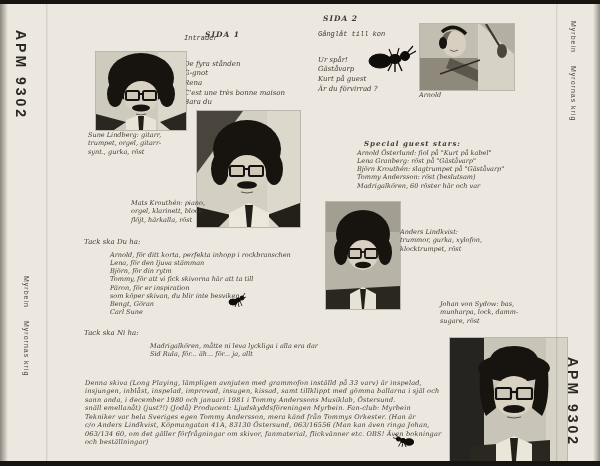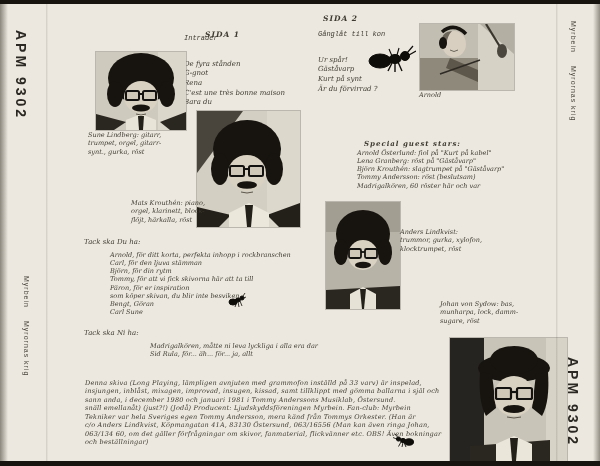--- a/index.html
+++ b/index.html
@@ -56,21 +56,21 @@
     <div>Rena</div>
     <div>C'est une très bonne maison</div>
     <div>Bara du</div>
   </div>
 
   <div class="hand hdr" style="left:323px;top:14px;">SIDA 2</div>
   <div class="hand tracks" style="left:318px;top:30px;">
     <div>Gånglåt till kon</div>
     <div>Ur spår!</div>
     <div>Gäståvarp</div>
-    <div>Kurt på synt</div>
+    <div>Kurt på guest</div>
     <div>Är du förvirrad ?</div>
   </div>
 
   <div class="ant" style="left:368px;top:44px;">
     <svg width="48" height="30" viewBox="0 0 48 30">
       <g fill="#0f0d09" stroke="#0f0d09">
         <ellipse cx="12" cy="17" rx="11" ry="7"></ellipse>
         <ellipse cx="27" cy="15" rx="6" ry="4.5"></ellipse>
         <circle cx="37" cy="12" r="4.5"></circle>
         <path d="M39,9 L45,2" stroke-width="1.2" fill="none"></path>
@@ -179,21 +179,21 @@
   </div>
   <div class="hand cap" style="left:400px;top:228px;">
     <div>Anders Lindkvist:</div>
     <div>trummor, gurka, xylofon,</div>
     <div>klocktrumpet, röst</div>
   </div>
 
   <div class="hand" style="left:84px;top:238px;font-size:7px;">Tack ska Du ha:</div>
   <div class="hand list" style="left:110px;top:251px;">
     <div>Arnold, för ditt korta, perfekta inhopp i rockbranschen</div>
-    <div>Carl, för den ljuva stämman</div>
+    <div>Lena, för den ljuva stämman</div>
     <div>Björn, för din rytm</div>
     <div>Tommy, för att vi fick skivorna här att ta till</div>
     <div>Päron, för er inspiration</div>
     <div>som köper skivan, du blir inte besviken...</div>
     <div>Bengt, Göran</div>
     <div>Carl Sune</div>
   </div>
 
   <div class="ant" style="left:228px;top:292px;">
     <svg width="18" height="16" viewBox="0 0 18 16">
@@ -234,21 +234,21 @@
       <rect x="46" y="50" width="15" height="11" rx="1.5" fill="#cfc8b8" stroke="#141210" stroke-width="2.2"></rect>
       <rect x="67" y="50" width="15" height="11" rx="1.5" fill="#cfc8b8" stroke="#141210" stroke-width="2.2"></rect>
       <line x1="61" y1="54" x2="67" y2="54" stroke="#141210" stroke-width="2.2"></line>
       <ellipse cx="64" cy="71" rx="11" ry="4" fill="#17140f"></ellipse>
       <path d="M57,79 Q64,81 71,79" stroke="#5d564a" stroke-width="1" fill="none"></path>
     </svg>
   </div>
 
   <div class="hand credits" style="left:85px;top:379px;">
     <div>Denna skiva (Long Playing, lämpligen avnjuten med grammofon inställd på 33 varv) är inspelad,</div>
-    <div>insjungen, inblåst, mixagen, improvad, insugen, kissad, samt tillklippt med gömma ballarna i själ och</div>
+    <div>insjungen, inblåst, inspelad, improvad, insugen, kissad, samt tillklippt med gömma ballarna i själ och</div>
     <div>sann anda, i december 1980 och januari 1981 i Tommy Anderssons Musiklab, Östersund.</div>
     <div>snäll emellanåt) (just?!) (Jodå) Producent: Ljudskyddsföreningen Myrbein. Fan-club: Myrbein</div>
     <div>Tekniker var hela Sveriges egen Tommy Andersson, mera känd från Tommys Orkester. (Han är</div>
     <div>c/o Anders Lindkvist, Köpmangatan 41A, 83130 Östersund, 063/16556 (Man kan även ringa Johan,</div>
     <div>063/134 60, om det gäller förfrågningar om skivor, fanmaterial, flickvänner etc. OBS! Även bokningar</div>
     <div>och beställningar)</div>
   </div>
 
   <div class="ant" style="left:392px;top:433px;">
     <svg width="22" height="15" viewBox="0 0 22 15">

